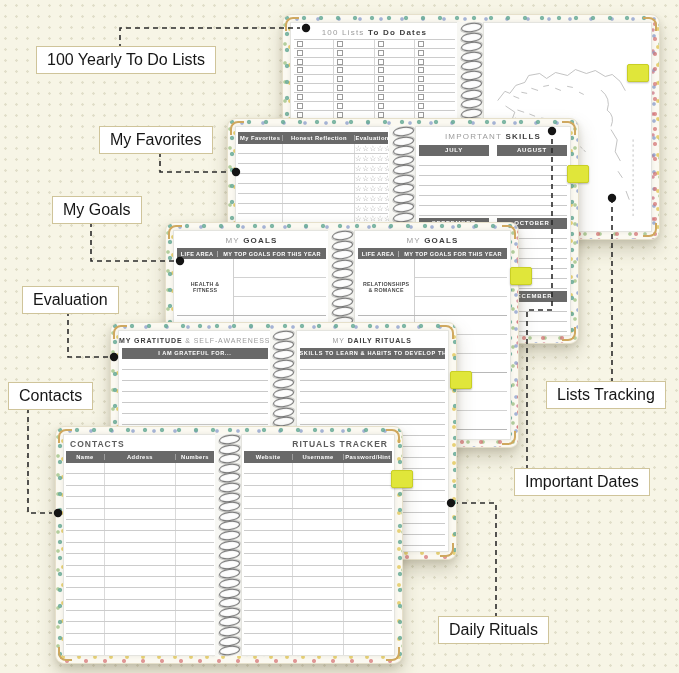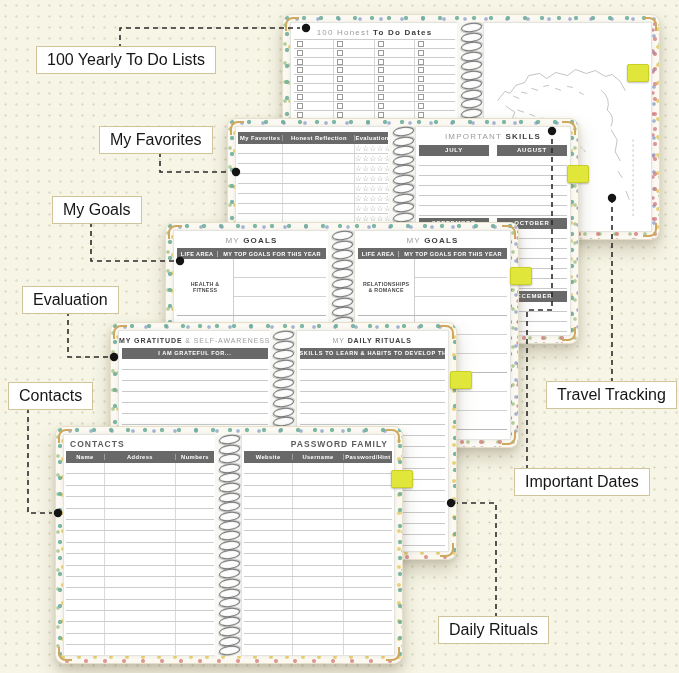--- a/index.html
+++ b/index.html
@@ -105,21 +105,21 @@
 <body>
 
 <div class="spread" style="left:282px;top:14px;width:378px;height:226px;z-index:1">
   <div class="cover">
       <div class="corner tl"></div>
       <div class="corner tr"></div>
       <div class="corner bl"></div>
       <div class="corner br"></div>
     </div>
   <div class="page pl">
-    <div class="pg-title"><span class="lt">100 Honest</span> <span class="bd">To Do Dates</span></div>
+    <div class="pg-title"><span class="lt">100 Lists</span> <span class="bd">To Do Dates</span></div>
     <div class="todo-grid">
         <div class="tcell sep">
           <span class="cb"></span>
         </div>
         <div class="tcell sep">
           <span class="cb"></span>
         </div>
         <div class="tcell sep">
           <span class="cb"></span>
         </div>
@@ -902,21 +902,21 @@
       <div class="coil"></div>
       <div class="coil"></div>
       <div class="coil"></div>
       <div class="coil"></div>
       <div class="coil"></div>
       <div class="coil"></div>
       <div class="coil"></div>
       <div class="coil"></div>
     </div>
   <div class="page pr">
-    <div class="pg-title right-align">PASSWORD FAMILY</div>
+    <div class="pg-title right-align">RITUALS TRACKER</div>
     <div class="thead">
       <span style="width:33%">Website</span>
       <span style="width:34%">Username</span>
       <span style="width:33%">Password/Hint</span>
     </div>
     <div>
         <div class="trow">
           <span style="width: 33%;"></span>
           <span style="width: 34%;"></span>
           <span style="width: 33%;"></span>
@@ -1027,15 +1027,15 @@
     <circle cx="552" cy="131" r="4.2"></circle>
     <circle cx="451" cy="503" r="4.2"></circle>
   </g>
 </svg>
 
 <div class="callout" style="left:36px;top:46px">100 Yearly To Do Lists</div>
 <div class="callout" style="left:99px;top:126px">My Favorites</div>
 <div class="callout" style="left:52px;top:196px">My Goals</div>
 <div class="callout" style="left:22px;top:286px">Evaluation</div>
 <div class="callout" style="left:8px;top:382px">Contacts</div>
-<div class="callout" style="left:546px;top:381px">Travel Tracking</div>
+<div class="callout" style="left:546px;top:381px">Lists Tracking</div>
 <div class="callout" style="left:514px;top:468px">Important Dates</div>
 <div class="callout" style="left:438px;top:616px">Daily Rituals</div>
 
 </body></html>

